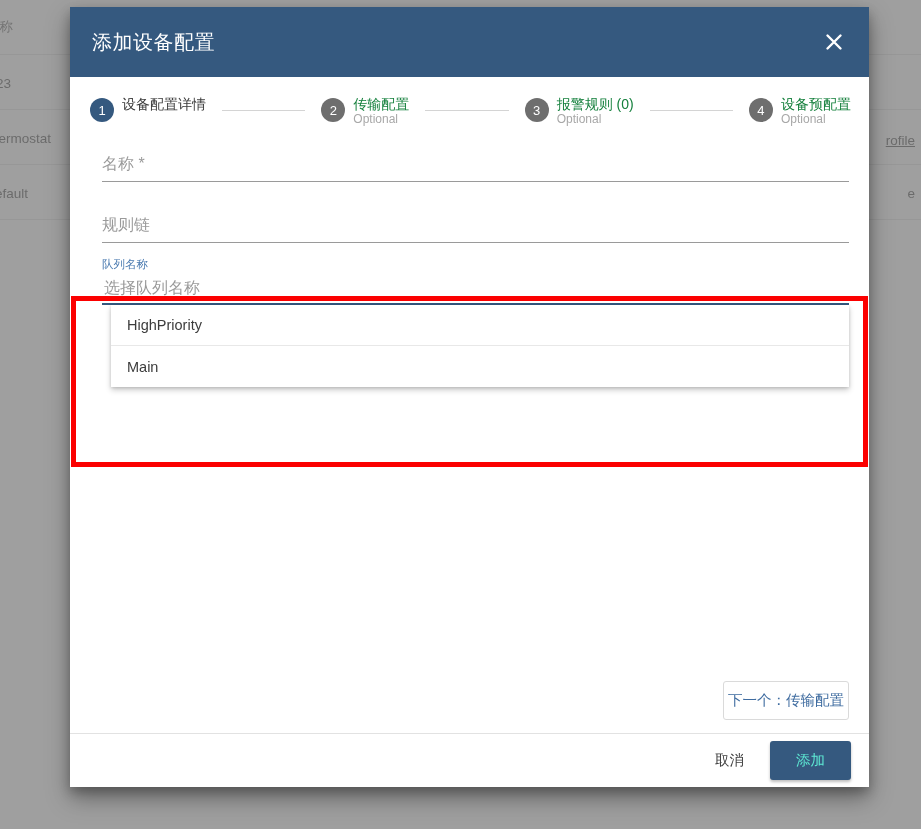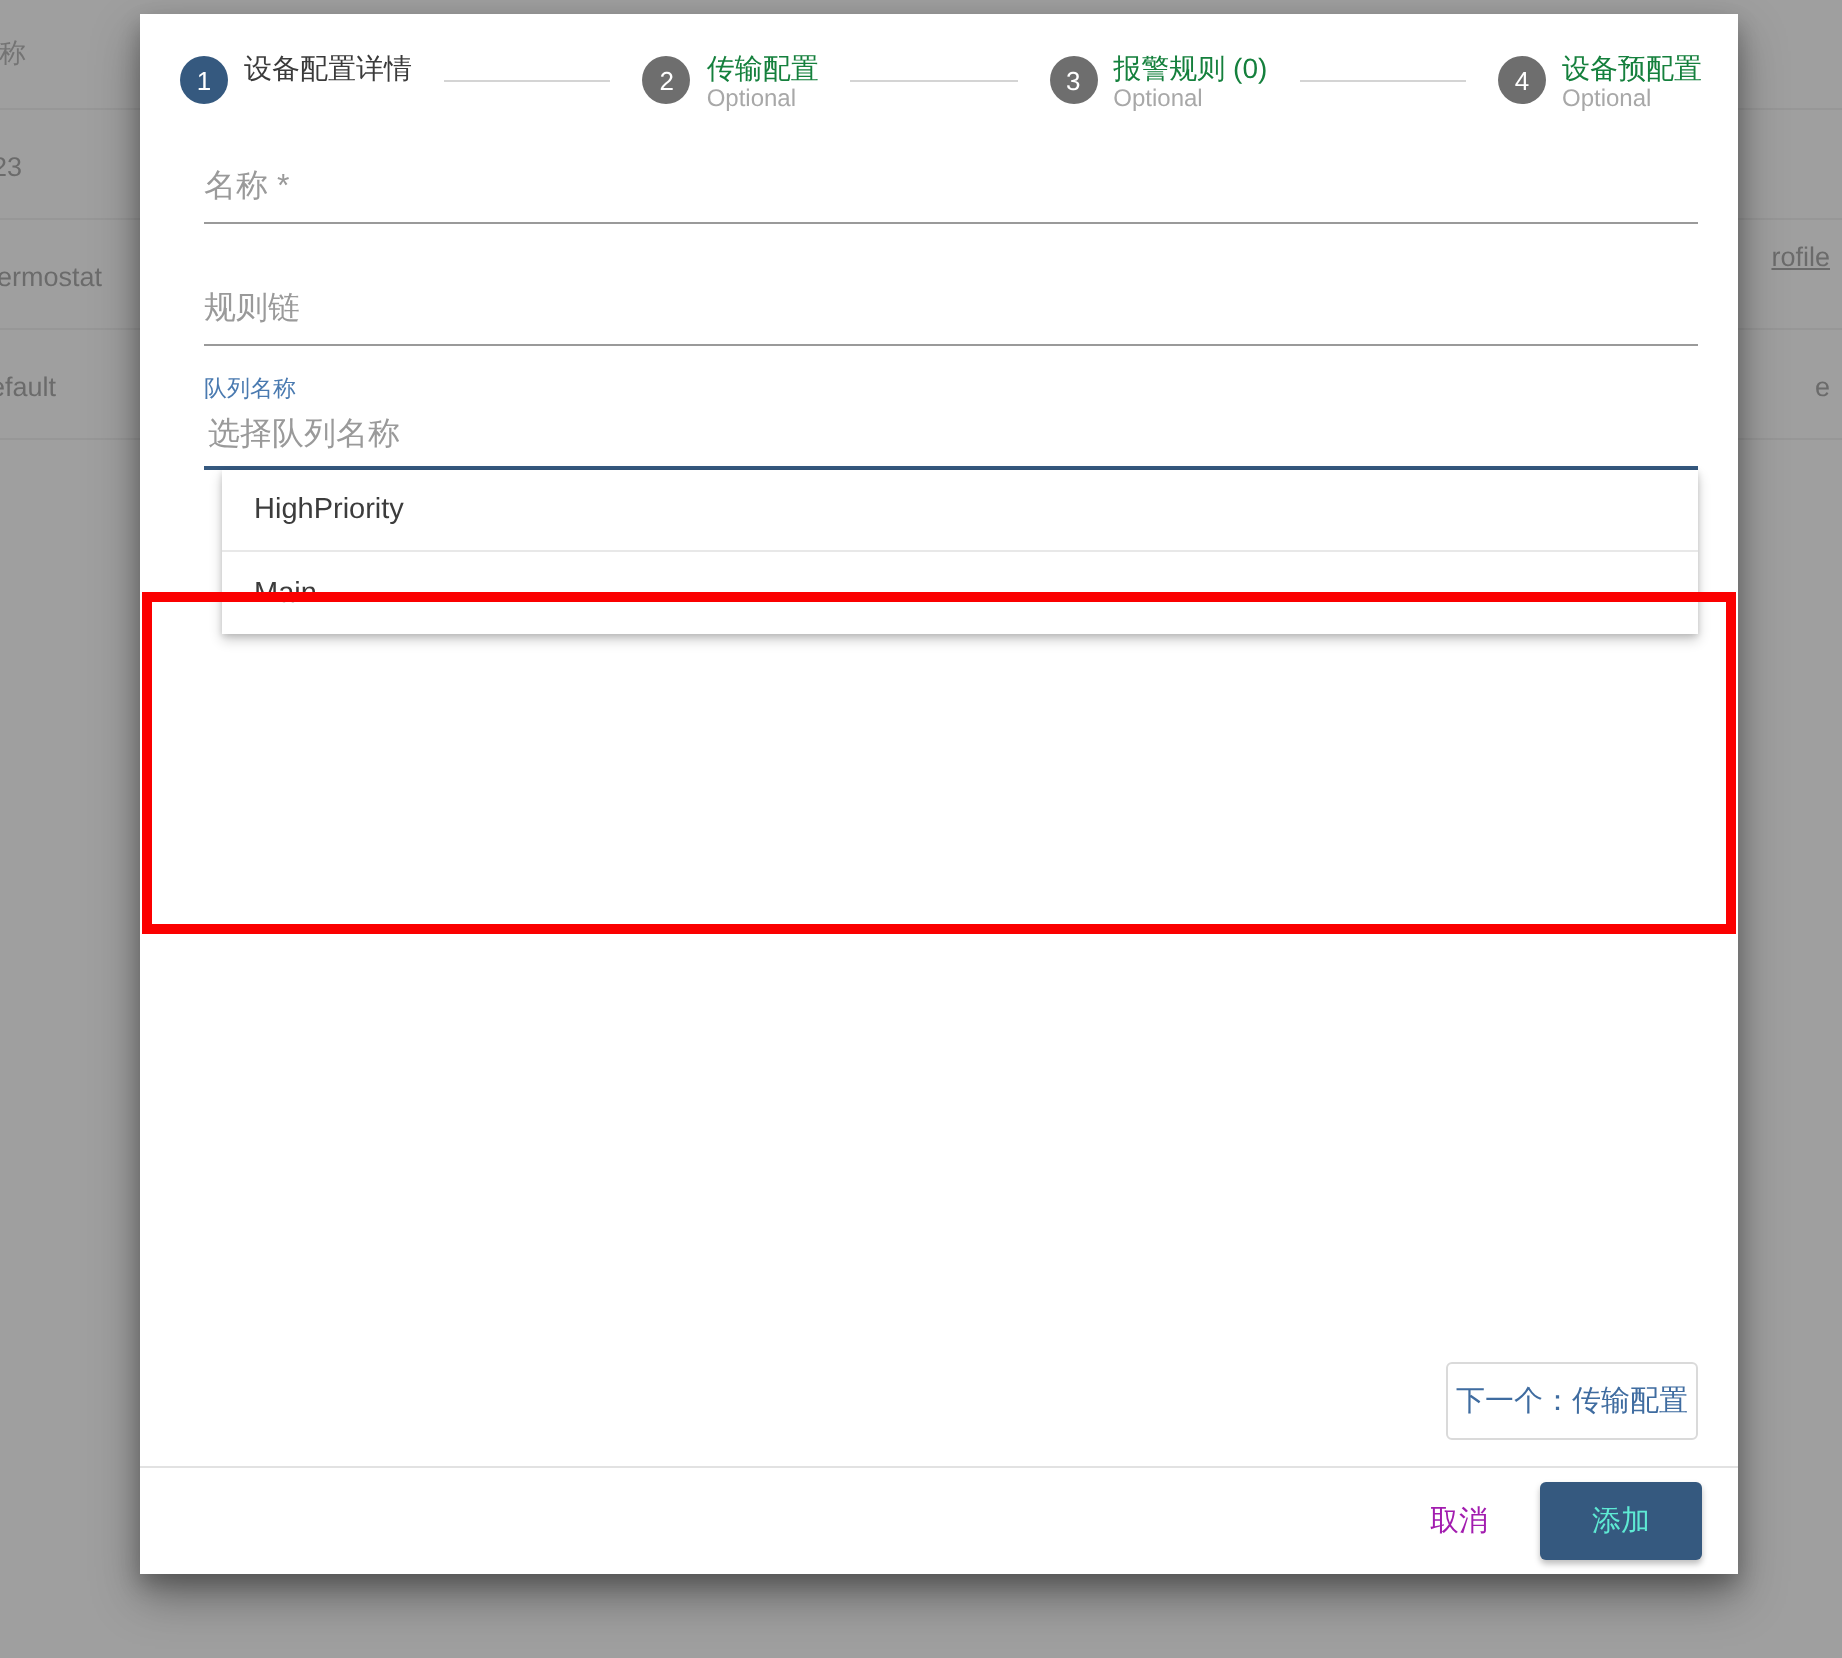--- a/index.html
+++ b/index.html
@@ -237,21 +237,21 @@
     min-height: 54px;
     display: flex;
     align-items: center;
     justify-content: flex-end;
     padding: 0 18px 0 0;
     gap: 12px;
   }
   .btn-cancel {
     background: transparent;
     border: none;
-    color: #a21caf;
+    color: #404040;
     font-size: 14.5px;
     padding: 9px 14px;
     cursor: pointer;
     border-radius: 3px;
     font-family: inherit;
   }
   .btn-add {
     background: #35597f;
     border: none;
     color: #5eead4;
@@ -285,32 +285,40 @@
       <div class="bg-row bg-head" style="top:0px;height:55px;">
         <span class="cell-left" style="top:20px;left:-14px;">名称</span>
         <span class="cell-right" style="top:20px;"></span>
       </div>
       <div class="bg-row" style="top:55px;height:55px;">
         <span class="cell-left" style="top:22px;left:-4px;">23</span>
         <span class="cell-right" style="top:22px;"></span>
       </div>
       <div class="bg-row" style="top:110px;height:55px;">
         <span class="cell-left" style="top:22px;left:-9px;">hermostat</span>
-        <span class="cell-right" style="top:12px;text-decoration:underline;">rofile</span>
+        <span class="cell-right" style="top:24px;text-decoration:underline;">rofile</span>
       </div>
       <div class="bg-row" style="top:165px;height:55px;">
         <span class="cell-left" style="top:22px;left:-5px;">efault</span>
         <span class="cell-right" style="top:22px;">e</span>
       </div>
     </div>
     <div class="bg-veil"></div>
   </div>
 
   <div class="dialog">
 
+    <div class="dialog-header">
+      <div class="dialog-title">添加设备配置</div>
+      <button class="close-btn" aria-label="close">
+        <svg width="18" height="18" viewBox="0 0 18 18">
+          <path d="M2.5 2.5 L15.5 15.5 M15.5 2.5 L2.5 15.5" stroke="#ffffff" stroke-width="2.4" stroke-linecap="round"></path>
+        </svg>
+      </button>
+    </div>
 
     <div class="stepper">
       <div class="step active">
         <div class="step-circle">1</div>
         <div class="step-text">
           <div class="step-label">设备配置详情</div>
           <div class="step-opt"></div>
         </div>
       </div>
       <div class="step-line"></div>

